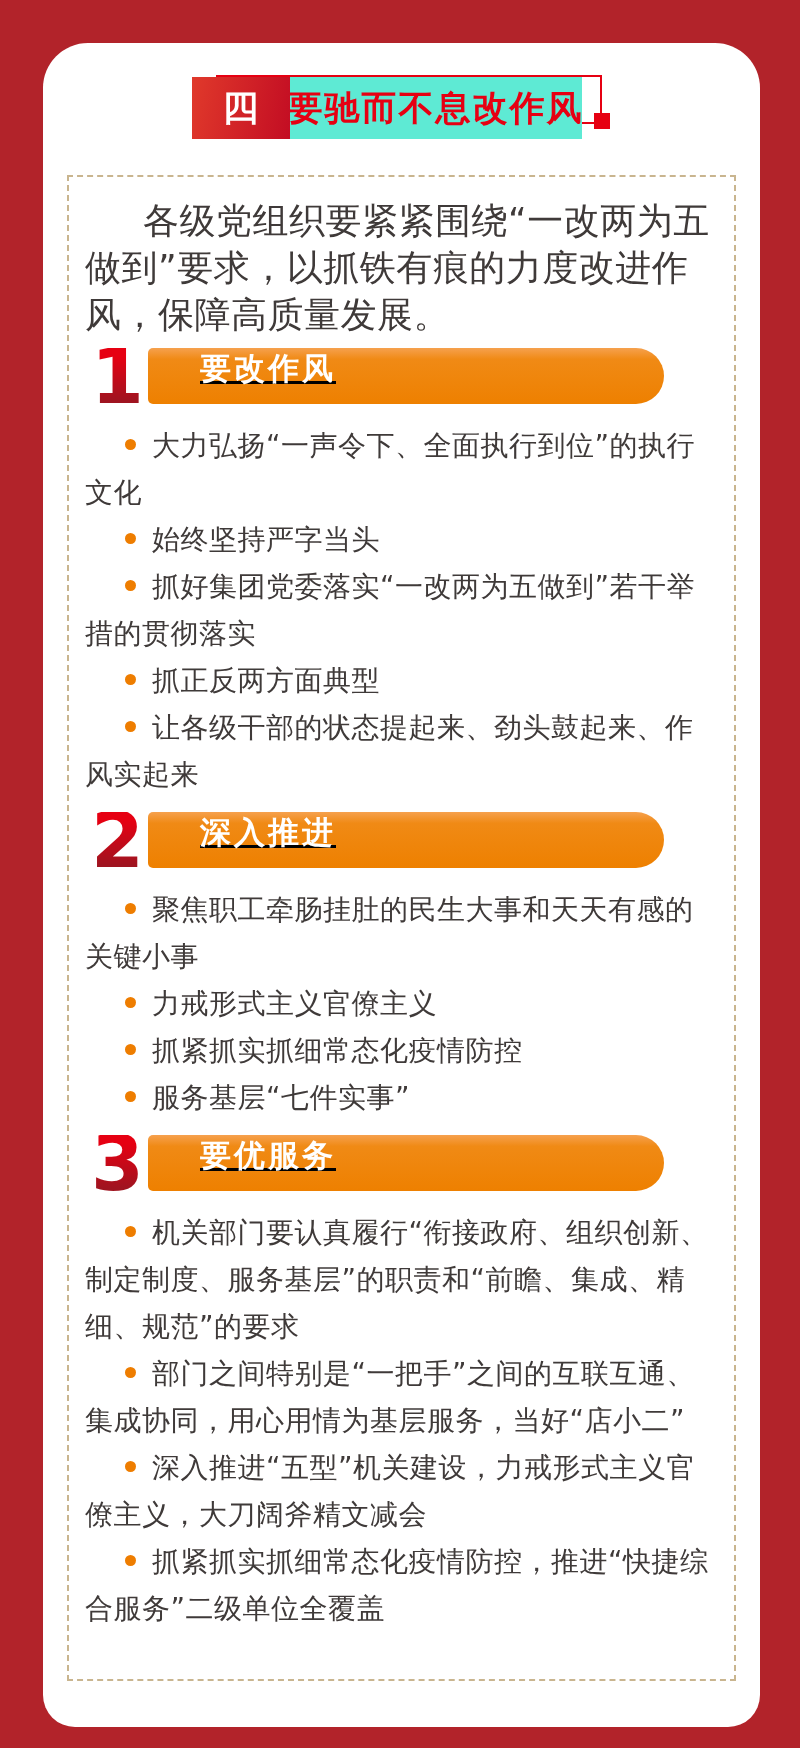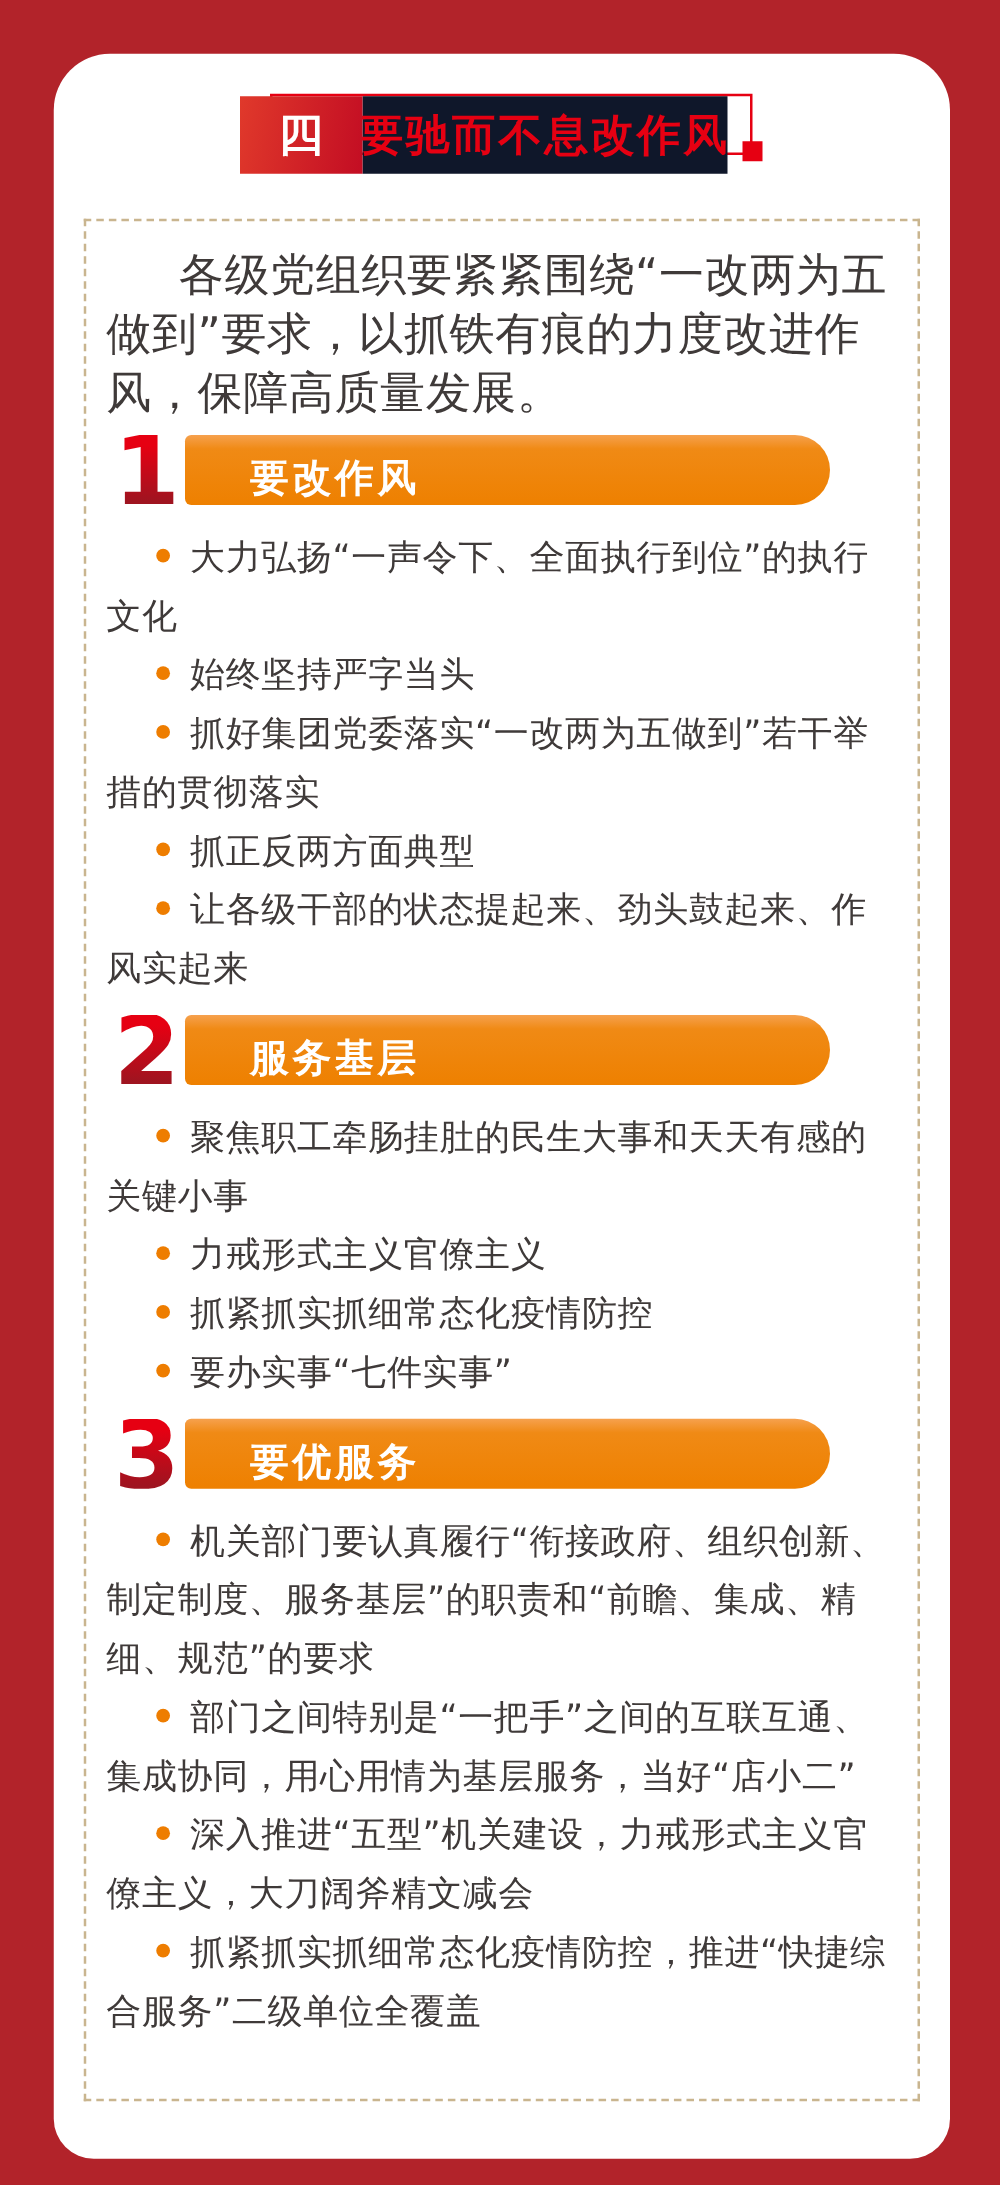--- a/index.html
+++ b/index.html
@@ -53,21 +53,21 @@
     background:linear-gradient(100deg,#e0392b 0%,#c30d23 100%);
     color:#ffffff;
     font-size:36px;font-weight:bold;
     display:flex;align-items:center;justify-content:center;
     z-index:2;
   }
   .title-text-box{
     position:absolute;
     left:98px;top:0;
     width:292px;height:62px;
-    background:#0f172a;
+    background:#5eead4;
     color:var(--red);
     font-size:35px;font-weight:bold;
     letter-spacing:2px;
     display:flex;align-items:center;justify-content:center;
     z-index:1;
     white-space:nowrap;
   }
   
   .dashed-box{
     margin:36px 24px 0 24px;
@@ -102,21 +102,22 @@
     -webkit-background-clip:text;
     background-clip:text;
     color:transparent;
   }
   .section-bar{
     flex:none;
     width:516px;
     background:linear-gradient(180deg,var(--orange-light) 0%,#f08a15 20%,var(--orange) 100%);
     border-radius:5px 28px 28px 5px;
     display:flex;
-    align-items:flex-end;
+    align-items:flex-start;
+    text-decoration:underline;
   }
   .section-bar-label{
     color:#ffffff;
     font-size:31px;
     font-weight:bold;
     letter-spacing:3px;
     padding-left:52px;
     white-space:nowrap;
   }
   
@@ -170,28 +171,28 @@
           <p class="bullet"><span class="dot"></span><span>抓好集团党委落实“一改两为五做到”若干举措的贯彻落实</span></p>
           <p class="bullet"><span class="dot"></span><span>抓正反两方面典型</span></p>
           <p class="bullet"><span class="dot"></span><span>让各级干部的状态提起来、劲头鼓起来、作风实起来</span></p>
         </div>
     </div>
 
     <div>
       <div class="section-header">
         <div class="section-number">2</div>
         <div class="section-bar">
-          <span class="section-bar-label">服务基层</span>
+          <span class="section-bar-label">深入推进</span>
         </div>
       </div>
       <div class="section-list">
           <p class="bullet"><span class="dot"></span><span>聚焦职工牵肠挂肚的民生大事和天天有感的关键小事</span></p>
           <p class="bullet"><span class="dot"></span><span>力戒形式主义官僚主义</span></p>
           <p class="bullet"><span class="dot"></span><span>抓紧抓实抓细常态化疫情防控</span></p>
-          <p class="bullet"><span class="dot"></span><span>要办实事“七件实事”</span></p>
+          <p class="bullet"><span class="dot"></span><span>服务基层“七件实事”</span></p>
         </div>
     </div>
 
     <div>
       <div class="section-header">
         <div class="section-number">3</div>
         <div class="section-bar">
           <span class="section-bar-label">要优服务</span>
         </div>
       </div>

